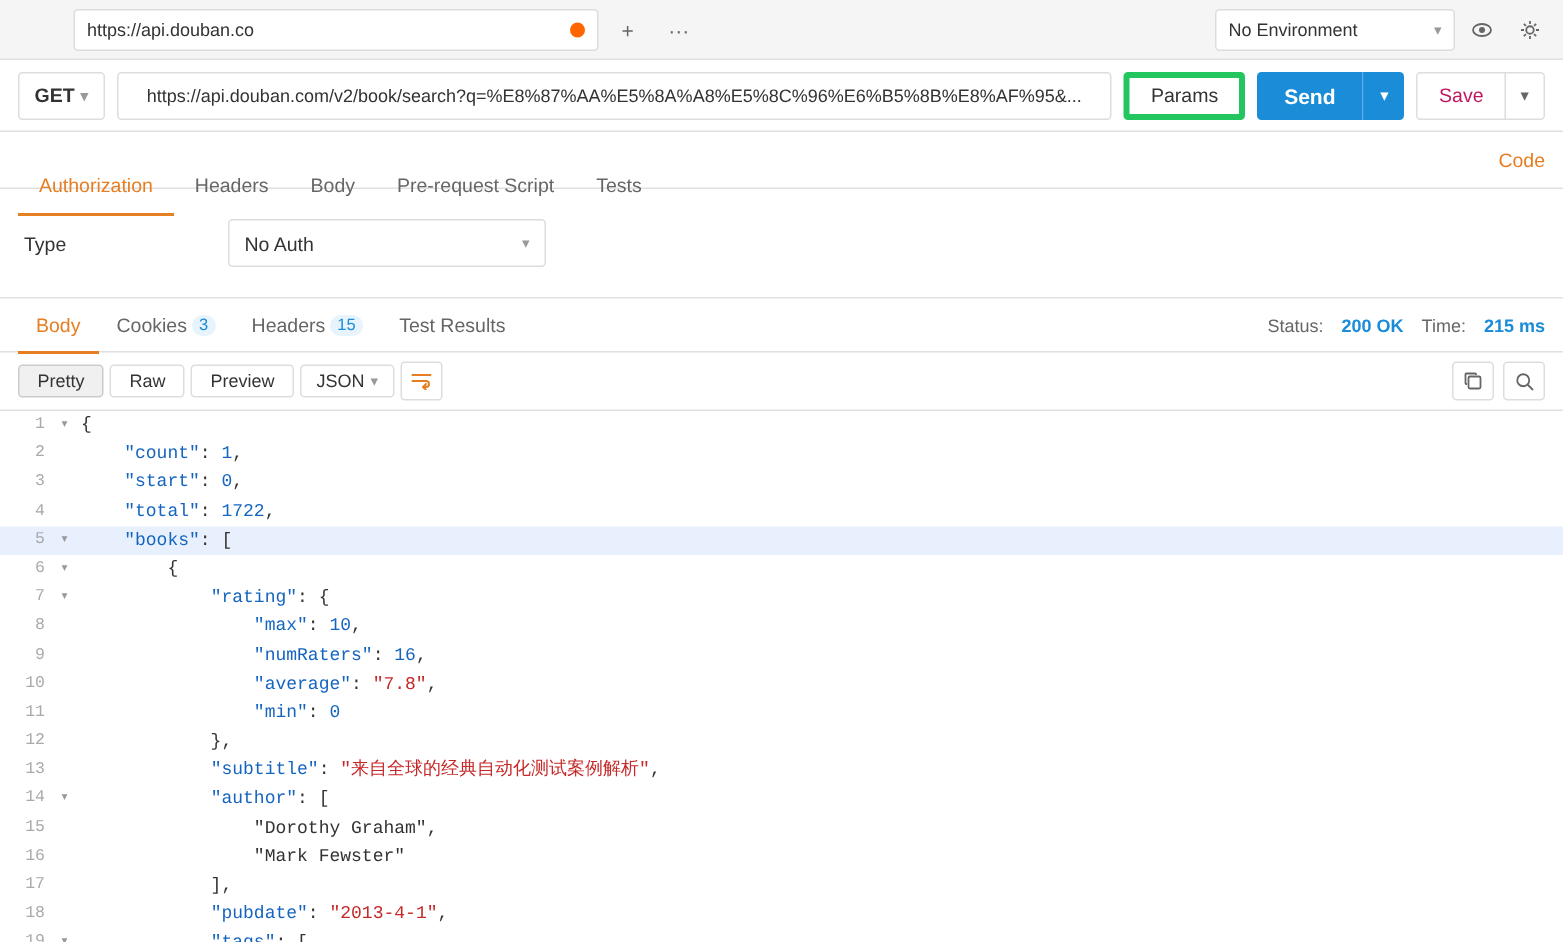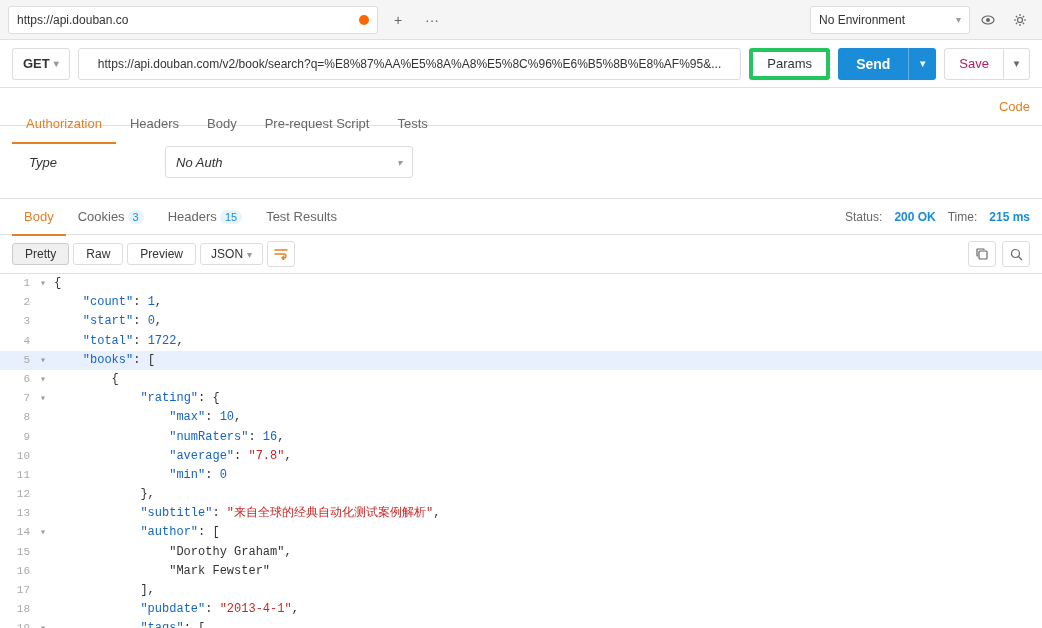--- a/index.html
+++ b/index.html
@@ -18,20 +18,21 @@
     .tab-url-bar {
       display: flex;
       align-items: center;
       flex: 1;
       background: #fff;
       border: 1px solid #ddd;
       border-radius: 3px;
       height: 28px;
       padding: 0 8px;
       gap: 6px;
+      margin-left: 41px;
     }
     .tab-url-text {
       flex: 1;
       font-size: 12px;
       color: #333;
       white-space: nowrap;
       overflow: hidden;
       text-overflow: ellipsis;
     }
     .orange-dot {
@@ -185,38 +186,37 @@
     }
     .code-link {
       color: #e67e22;
       cursor: pointer;
       font-size: 13px;
       text-decoration: none;
     }
 
     
     .auth-section {
-      padding: 20px 29px;
+      padding: 20px 16px;
       border-bottom: 1px solid #e0e0e0;
       display: flex;
       align-items: center;
       gap: 16px;
       min-height: 60px;
-      font-style: italic;
     }
     .type-label {
       font-size: 13px;
       color: #333;
       width: 120px;
     }
     .type-dropdown {
       display: flex;
       align-items: center;
       justify-content: space-between;
-      width: 248px;
+      width: 212px;
       height: 32px;
       border: 1px solid #ddd;
       border-radius: 3px;
       padding: 0 10px;
       cursor: pointer;
       font-size: 13px;
       color: #333;
       background: #fff;
     }
     .type-dropdown .arrow { color: #999; font-size: 10px; }

